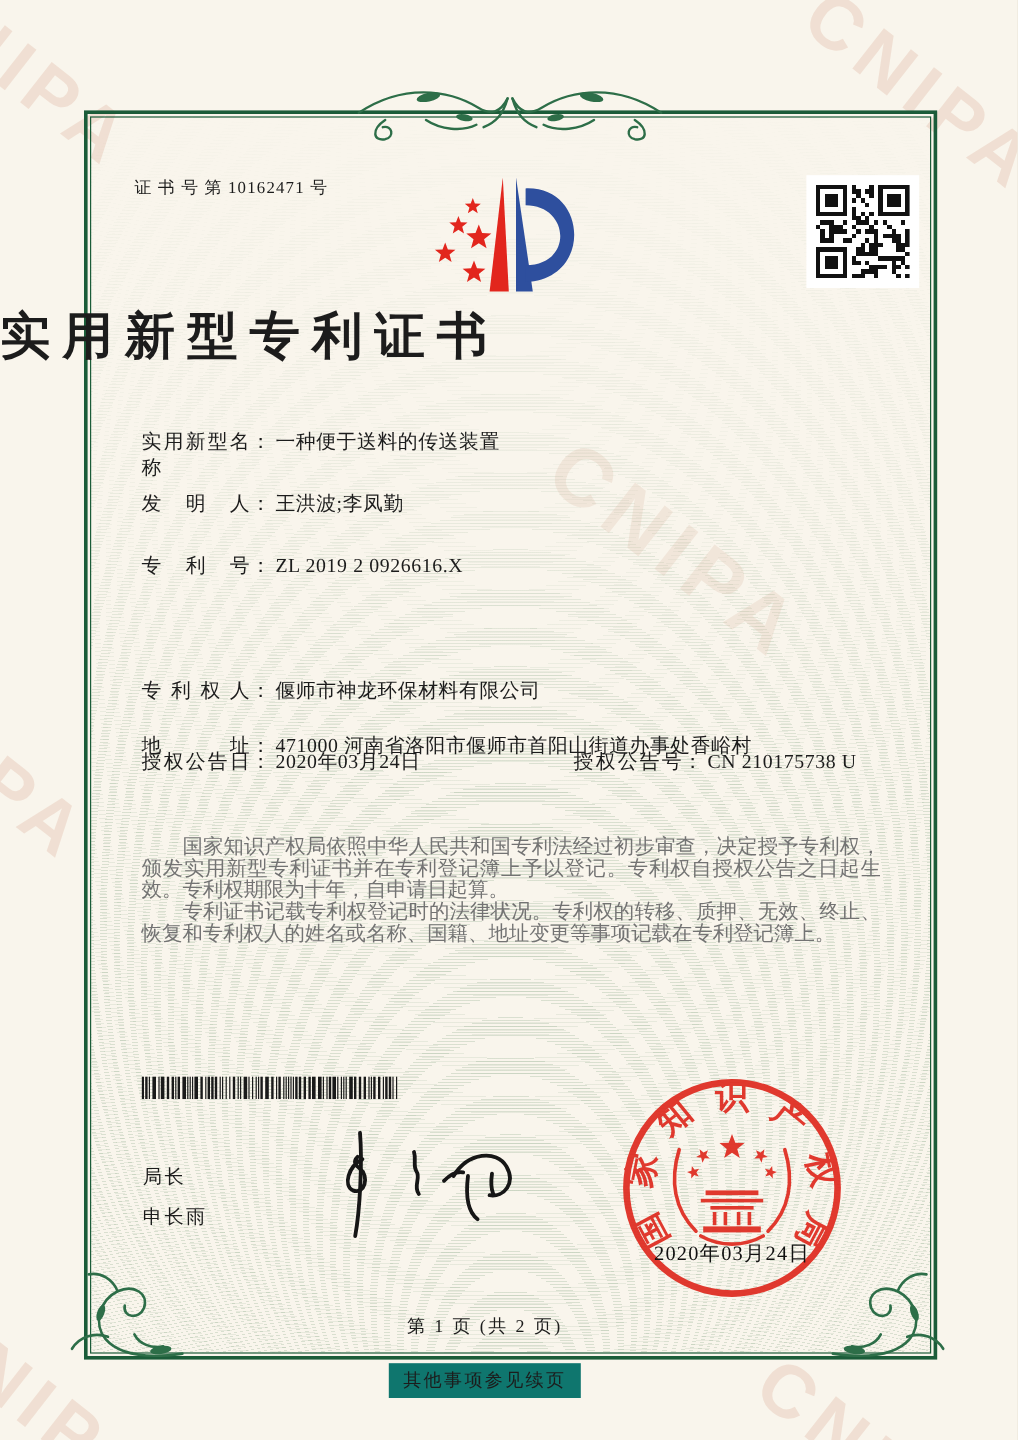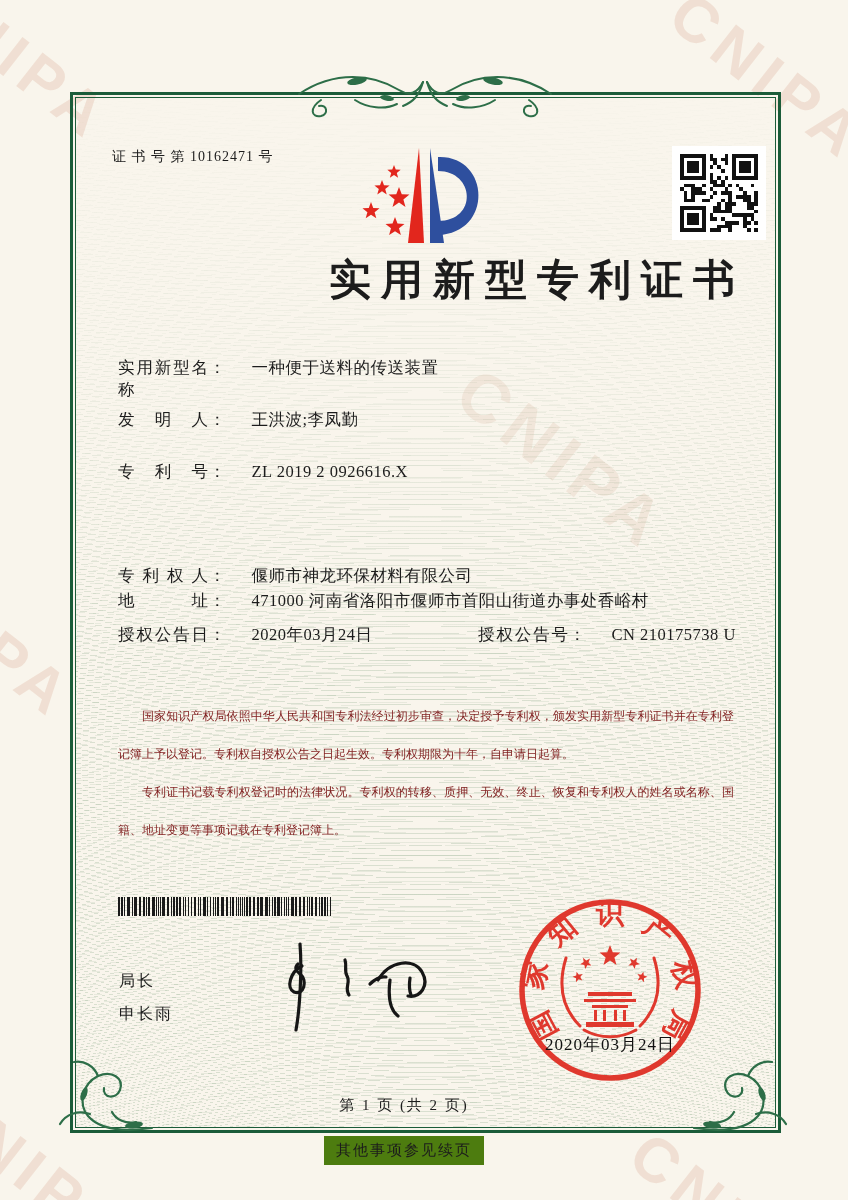--- a/index.html
+++ b/index.html
@@ -32,46 +32,46 @@
   .orn-top{left:295px;top:60px;}
   .orn-bl{left:54px;top:1054px;}
   .orn-br{left:688px;top:1054px;transform:scaleX(-1);}
 
   .content{position:absolute;inset:0;z-index:4;}
 
   .certno{position:absolute;left:112px;top:148px;font-size:14px;letter-spacing:1px;}
   .logo{position:absolute;left:340px;top:140px;width:180px;height:114px;}
   .qrbox{position:absolute;left:672px;top:146px;width:94px;height:94px;background:#fff;
          display:flex;align-items:center;justify-content:center;}
-  .title{position:absolute;left:0;top:252px;width:745px;text-align:right;
+  .title{position:absolute;left:0;top:252px;width:745px;text-align:left;
          font-size:42px;font-weight:700;letter-spacing:10px;}
 
   .frow{position:absolute;left:118px;width:624px;font-size:16.5px;}
   .frow .lbl{display:inline-block;width:90px;text-align:justify;text-align-last:justify;vertical-align:top;}
   .frow .colon{margin-left:1px;}
-  .frow .val{margin-left:26px;letter-spacing:0.5px;}
+  .frow .val{margin-left:4px;letter-spacing:0.5px;}
   .pair2{position:absolute;left:360px;top:0;}
 
-  .bodytext{position:absolute;left:118px;top:697px;width:616px;font-size:12px;line-height:38px;
-            text-align:justify;color:#7f1d1d;}
+  .bodytext{position:absolute;left:118px;top:697px;width:616px;font-size:17px;line-height:18px;
+            text-align:justify;color:#737373;}
   .bodytext p{margin:0;text-indent:2em;}
 
   .barcode{position:absolute;left:118px;top:897px;}
   .jobtitle{position:absolute;left:119px;top:971px;font-size:16px;letter-spacing:2px;}
   .jobname{position:absolute;left:119px;top:1004px;font-size:16px;letter-spacing:2px;}
   .sig{position:absolute;left:250px;top:938px;}
 
   .seal{position:absolute;left:500px;top:886px;width:220px;height:212px;opacity:0.93;z-index:4;}
   #seal-ring text{fill:#df2b20;font-size:28px;font-weight:700;font-family:"Liberation Serif",serif;}
   .seal-date{position:absolute;left:500px;top:1033px;width:220px;text-align:center;
              font-size:17px;letter-spacing:1px;color:#111;z-index:5;}
 
   .pageinfo{position:absolute;left:48px;top:1096px;width:712px;text-align:center;
             font-size:15px;letter-spacing:2px;}
-  .contnote{position:absolute;left:324px;top:1136px;width:160px;background:#4d7c0f;
+  .contnote{position:absolute;left:324px;top:1136px;width:160px;background:#0f766e;
             padding:5px 0;text-align:center;font-size:15px;letter-spacing:2px;z-index:5;}
 </style>
 </head>
 <body>
 
 <div id="page">
 
   <div class="waves"></div>
 
   <span class="wm wm1">CNIPA</span>
@@ -373,21 +373,21 @@
     </div>
     <div class="frow" style="top:409px">
       <span class="lbl">发明人</span><span class="colon">：</span><span class="val">王洪波;李凤勤</span>
     </div>
     <div class="frow" style="top:461px">
       <span class="lbl">专利号</span><span class="colon">：</span><span class="val">ZL 2019 2 0926616.X</span>
     </div>
     <div class="frow" style="top:565px">
       <span class="lbl">专利权人</span><span class="colon">：</span><span class="val">偃师市神龙环保材料有限公司</span>
     </div>
-    <div class="frow" style="top:590px">
+    <div class="frow" style="top:611px">
       <span class="lbl">地址</span><span class="colon">：</span><span class="val">471000 河南省洛阳市偃师市首阳山街道办事处香峪村</span>
     </div>
     <div class="frow" style="top:624px">
       <span class="lbl">授权公告日</span><span class="colon">：</span><span class="val">2020年03月24日</span>
       <span class="pair2">
         <span class="lbl">授权公告号</span><span class="colon">：</span><span class="val">CN 210175738 U</span>
       </span>
     </div>
 
     <div class="bodytext">

